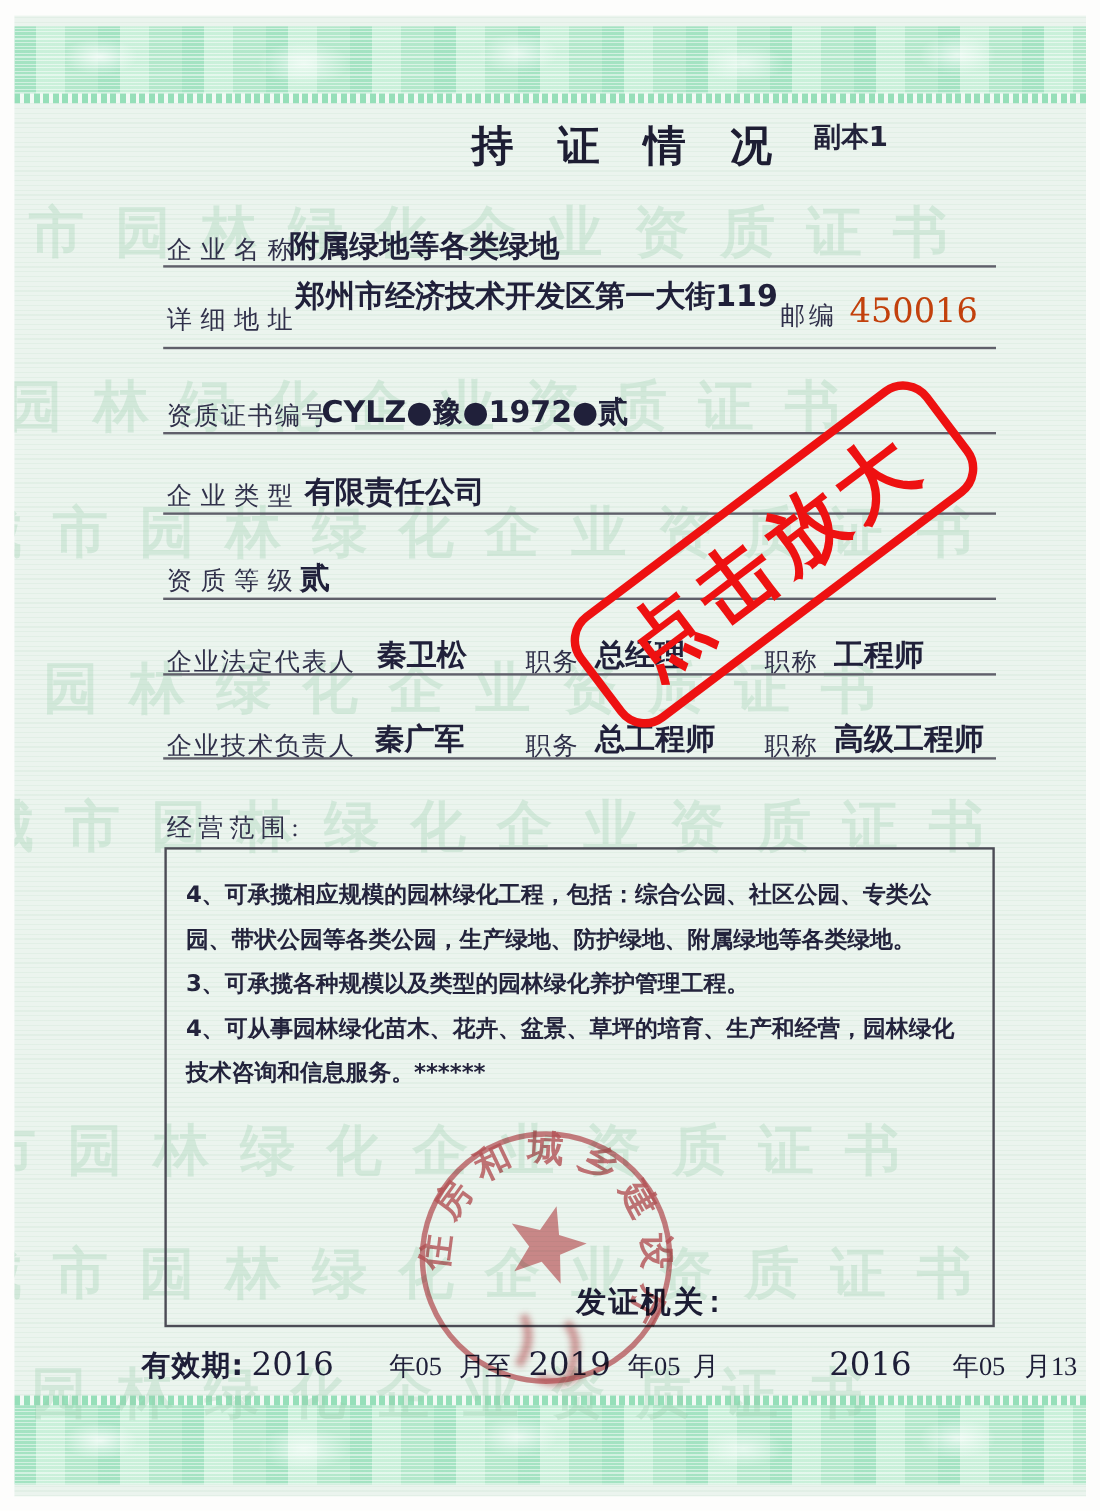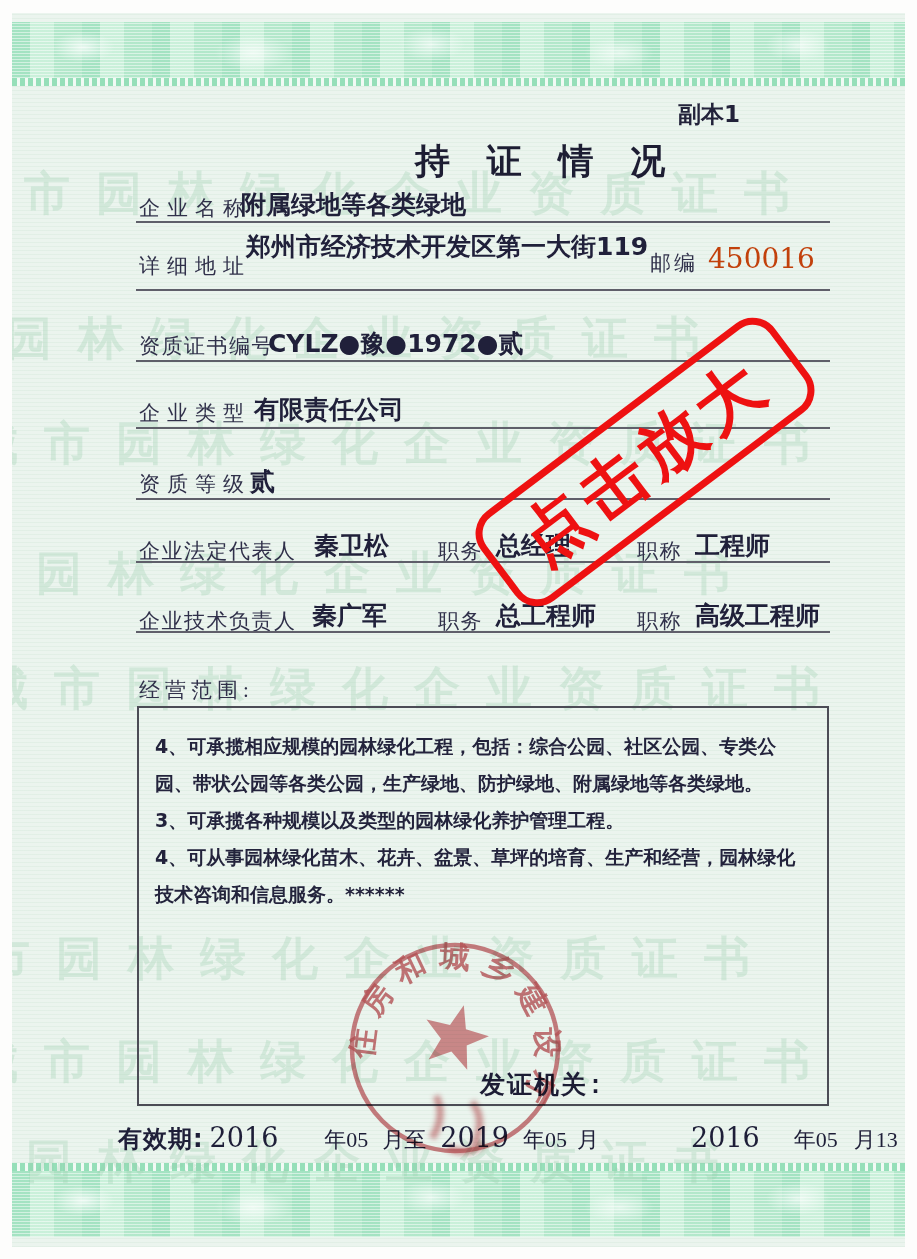--- a/index.html
+++ b/index.html
@@ -75,21 +75,21 @@
     <div class="wm" style="top:400px;left:-40px;"><span>城市园林绿化企业资质证书</span></div>
     <div class="wm" style="top:530px;left:-120px;"><span>城市园林绿化企业资质证书</span></div>
     <div class="wm" style="top:645px;left:-30px;"><span>城市园林绿化企业资质证书</span></div>
     <div class="wm" style="top:915px;left:-100px;"><span>城市园林绿化企业资质证书</span></div>
     <div class="wm" style="top:1018px;left:-40px;"><span>城市园林绿化企业资质证书</span></div>
     <div class="wm" style="top:1118px;left:-130px;"><span>城市园林绿化企业资质证书</span></div>
   </div>
 
   <div class="content">
 
-    <div class="abs title" style="left:415px;top:98px;margin-top:40px;">持 证 情 况</div>
+    <div class="abs title" style="left:393px;top:98px;">持 证 情 况</div>
     <div class="abs copyno" style="left:678px;top:99px;">副本1</div>
 
     <div class="abs label" style="left:139px;top:194px;">企业名称</div>
     <div class="abs value" style="left:241px;top:188px;">附属绿地等各类绿地</div>
     <div class="rule" style="top:221px;"></div>
 
     <div class="abs value" style="left:246px;top:230px;">郑州市经济技术开发区第一大街119</div>
     <div class="abs label" style="left:139px;top:252px;">详细地址</div>
     <div class="abs label" style="left:650px;top:249px;letter-spacing:3px;">邮编</div>
     <div class="abs num" style="left:708px;top:242px;">450016</div>

